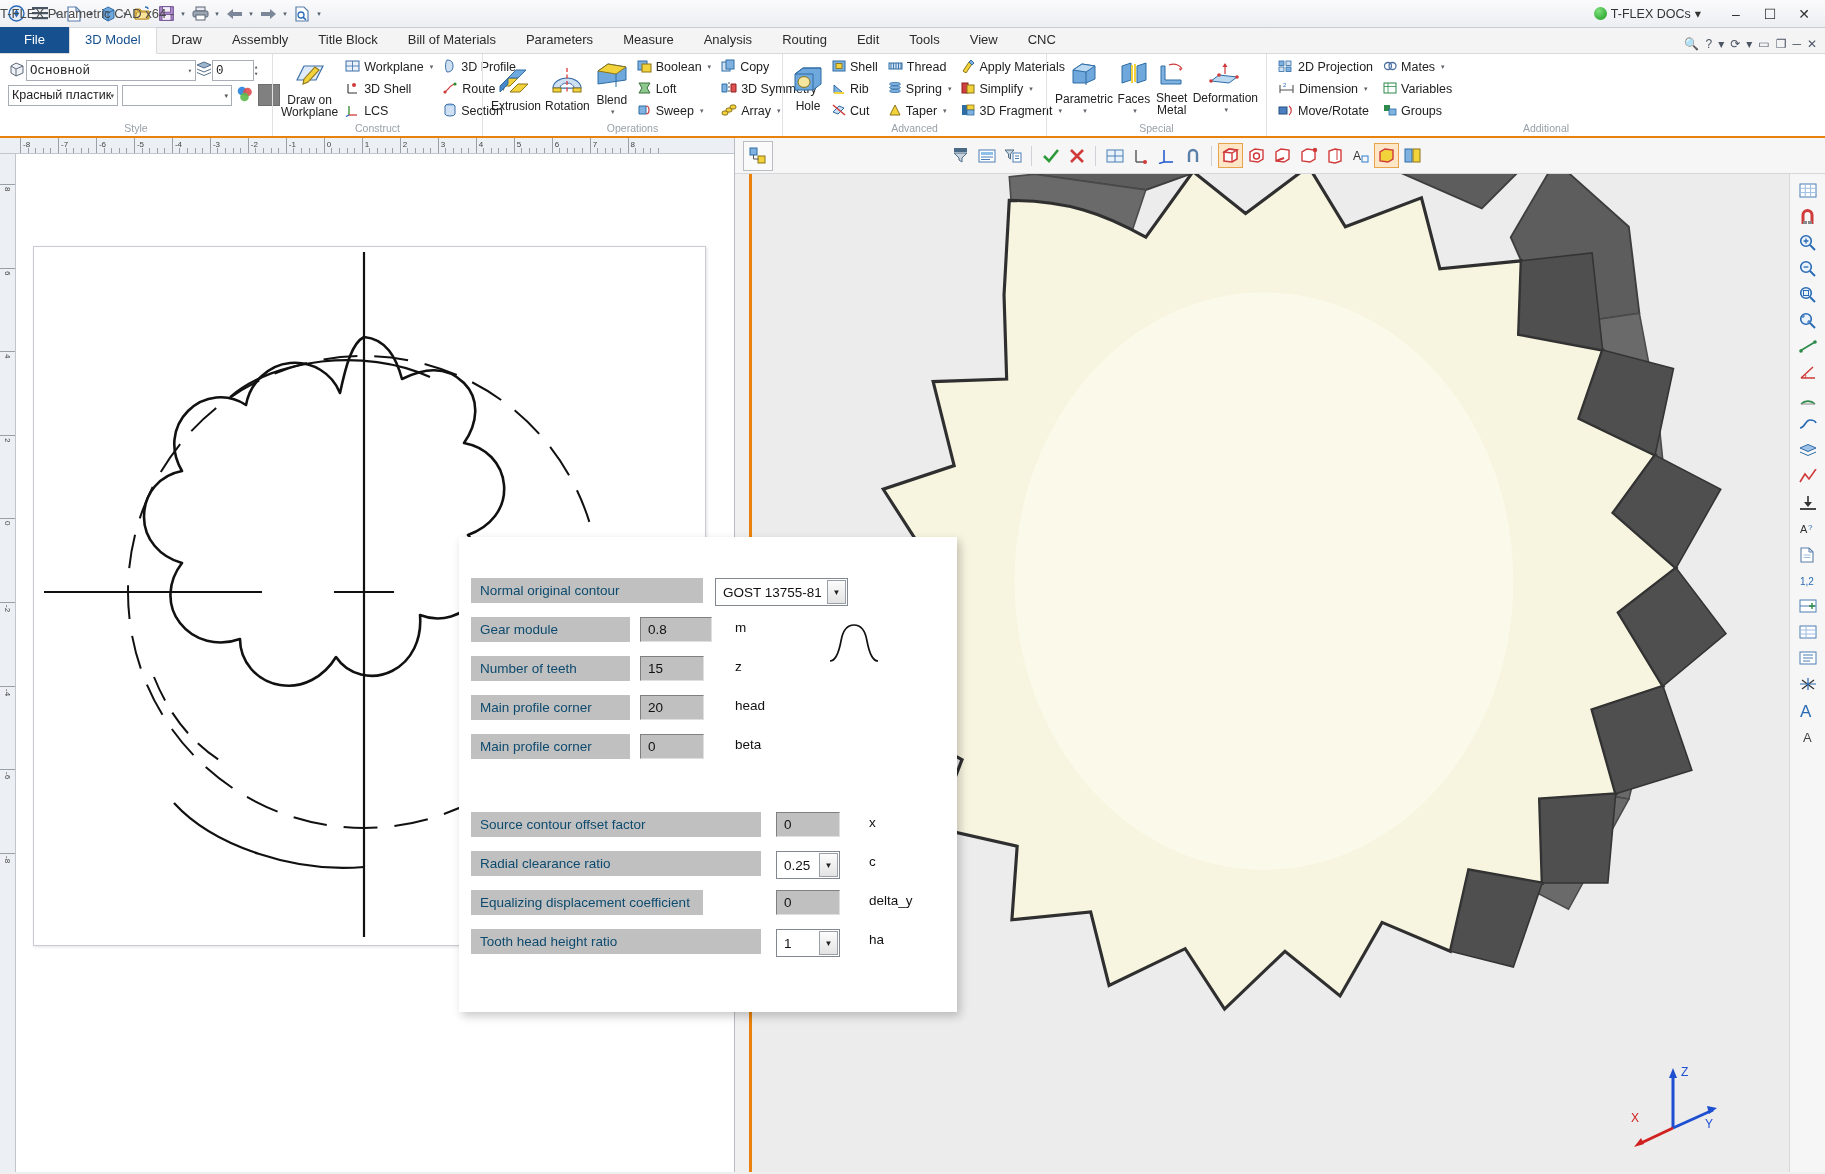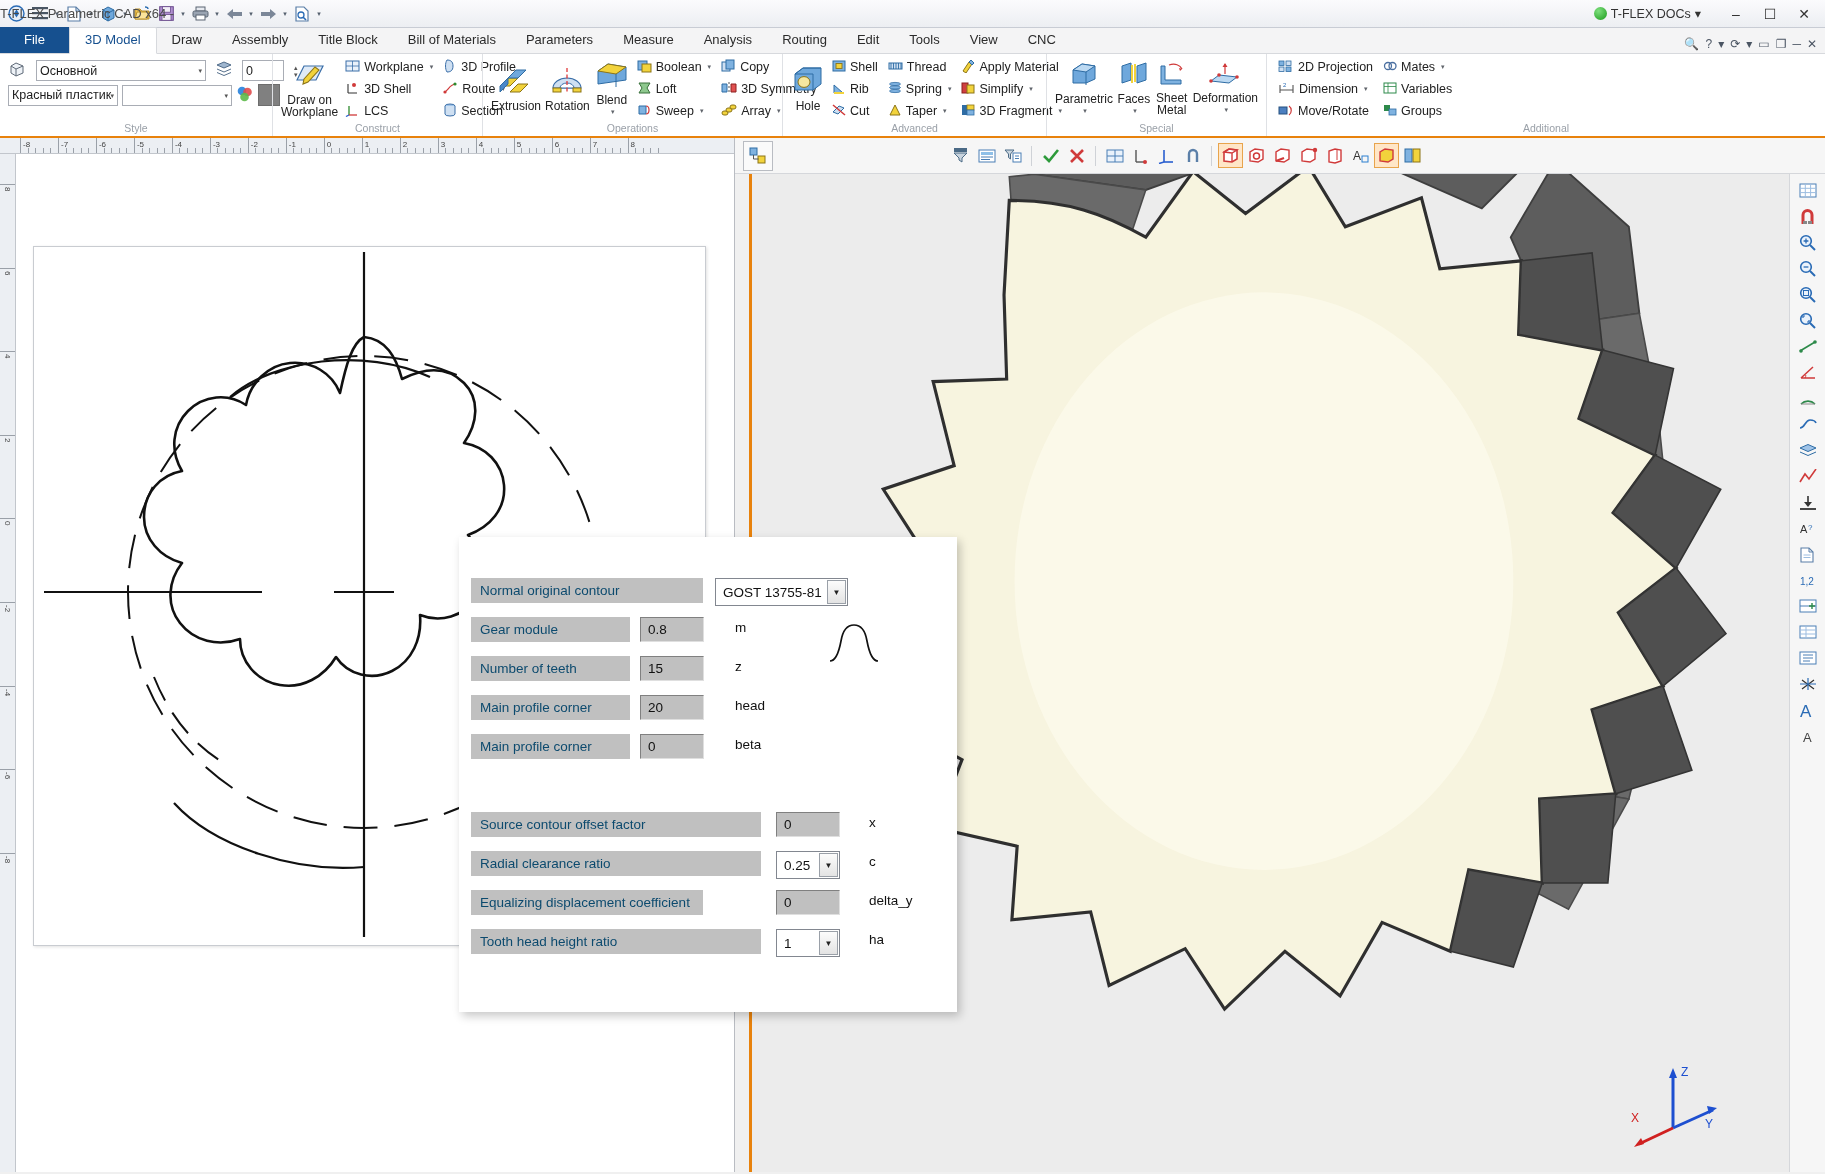--- a/index.html
+++ b/index.html
@@ -225,21 +225,21 @@
     <span>❐</span>
     <span>─</span>
     <span>✕</span>
   </div>
 </div>
 
 <div id="ribbon">
 
   <div class="group" style="width:272px">
     <div class="gbody" style="flex-direction:column;align-items:flex-start;gap:3px;padding-top:6px;">
-      <div style="display:flex;align-items:center;gap:10px;">
+      <div style="display:flex;align-items:center;gap:0;font-family:Liberation Mono, monospace;">
         <span>
           <svg width="18" height="16" viewBox="0 0 18 16">
               <path d="M3 5l5-3 7 3v7l-7 3-5-3z" fill="#eef2f7" stroke="#5f6a78" stroke-width="1"></path>
               <path d="M3 5l5 3 7-3M8 8v7" fill="none" stroke="#5f6a78" stroke-width="1"></path>
             </svg>
         </span>
         <div class="field fieldcombo" style="width:170px;">
           <span>Основной</span>
           <span class="arrow">▾</span>
         </div>
@@ -532,21 +532,21 @@
         </div>
       </div>
       <div class="colstack">
         <div class="minibtn">
           <span>
             <svg width="14" height="14" viewBox="0 0 14 14">
                 <path d="M2 12l6-9 3 2-6 9z" fill="#f2d33c" stroke="#8c7416" stroke-width="1"></path>
                 <path d="M8 3l2-2 3 3-2 2z" fill="#7fb2e0" stroke="#2e6ca4" stroke-width="1"></path>
               </svg>
           </span>
-          <span>Apply Material</span>
+          <span>Apply Materials</span>
         </div>
         <div class="minibtn">
           <span>
             <svg width="14" height="14" viewBox="0 0 14 14">
                 <rect x="1" y="2" width="6" height="10" fill="#d04040" stroke="#8c2020" stroke-width="1"></rect>
                 <rect x="6" y="4" width="7" height="8" fill="#f2d33c" stroke="#8c7416" stroke-width="1"></rect>
               </svg>
           </span>
           <span>Simplify</span>
           <span class="dd">▾</span>
@@ -1187,21 +1187,21 @@
 
   <div id="dialog">
 
     <div class="lbl-box" style="position:absolute;left:12px;top:41px;width:232px;">Normal original contour</div>
     <div class="combo" style="position:absolute;left:256px;top:41px;width:133px;">
       <span>GOST 13755-81</span>
       <span class="cbtn">▼</span>
     </div>
 
     <div class="lbl-box" style="position:absolute;left:12px;top:80px;width:159px;">Gear module</div>
-    <div class="val-box" style="position:absolute;left:181px;top:80px;width:64px;">
+    <div class="val-box" style="position:absolute;left:181px;top:80px;width:72px;">
         <span>0.8</span>
       </div>
     <div class="unit" style="position:absolute;left:262px;top:83px;">m</div>
 
     <div class="lbl-box" style="position:absolute;left:12px;top:119px;width:159px;">Number of teeth</div>
     <div class="val-box" style="position:absolute;left:181px;top:119px;width:64px;">
         <span>15</span>
       </div>
     <div class="unit" style="position:absolute;left:262px;top:122px;">z</div>
 

